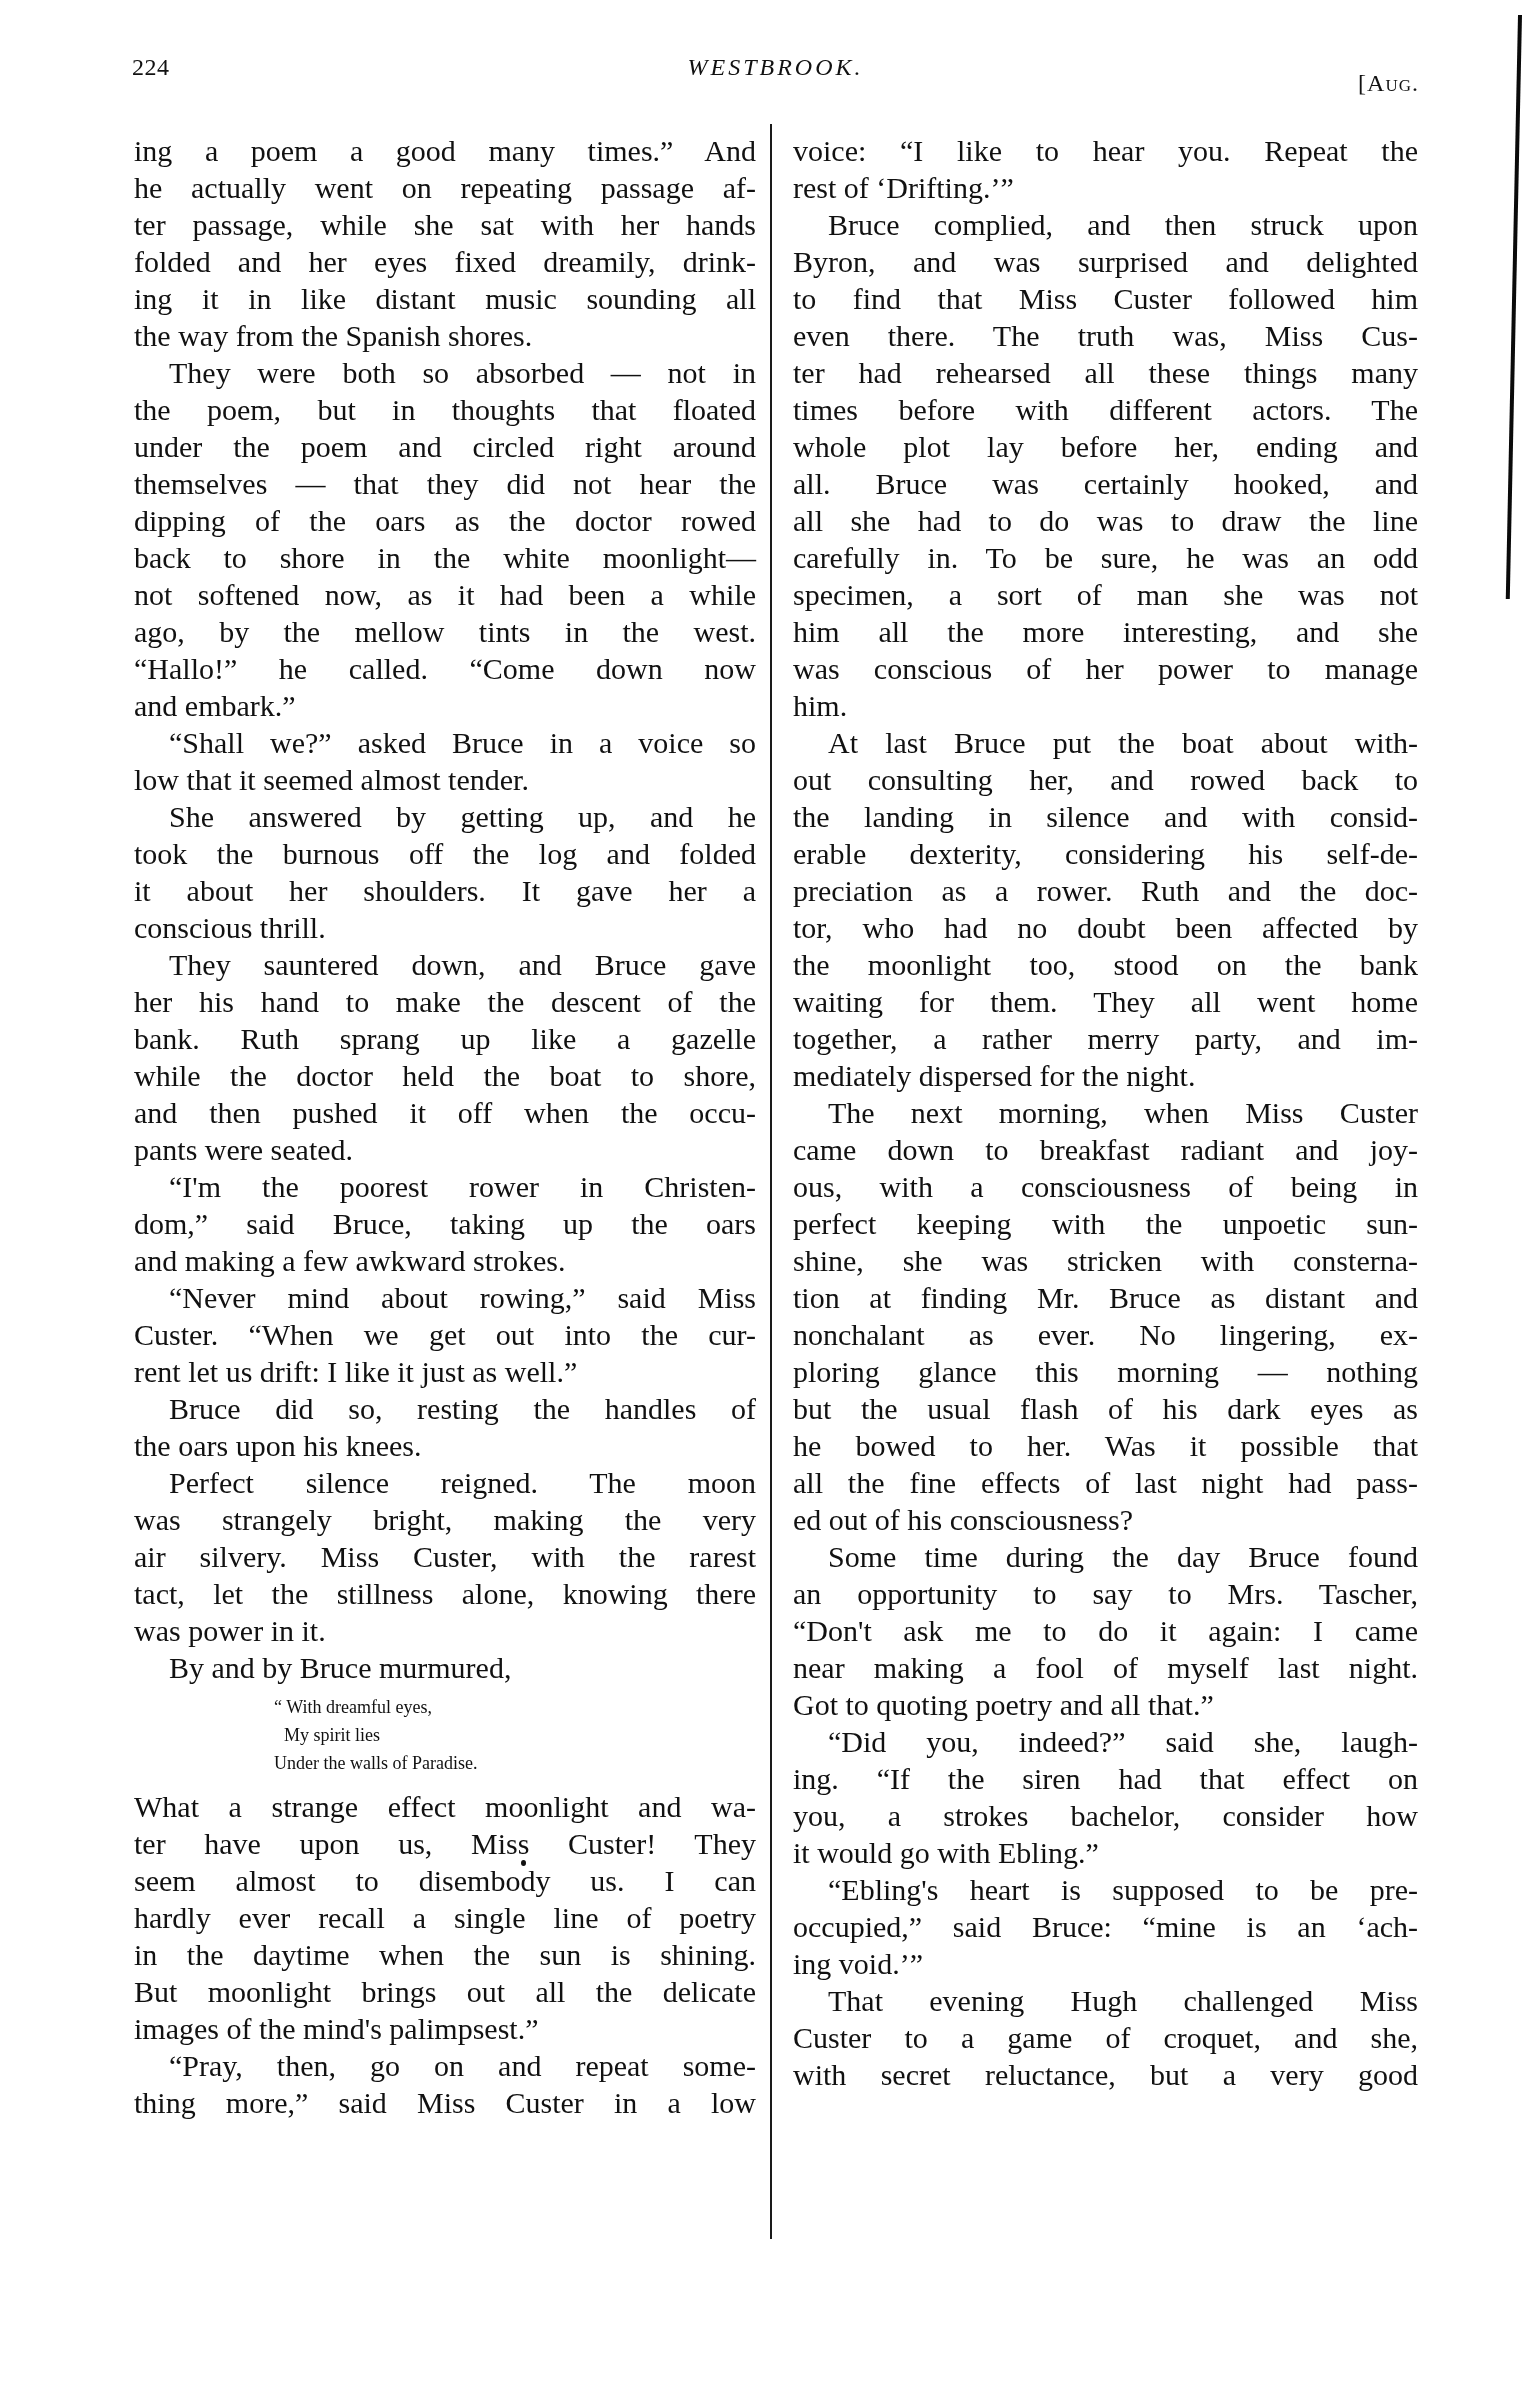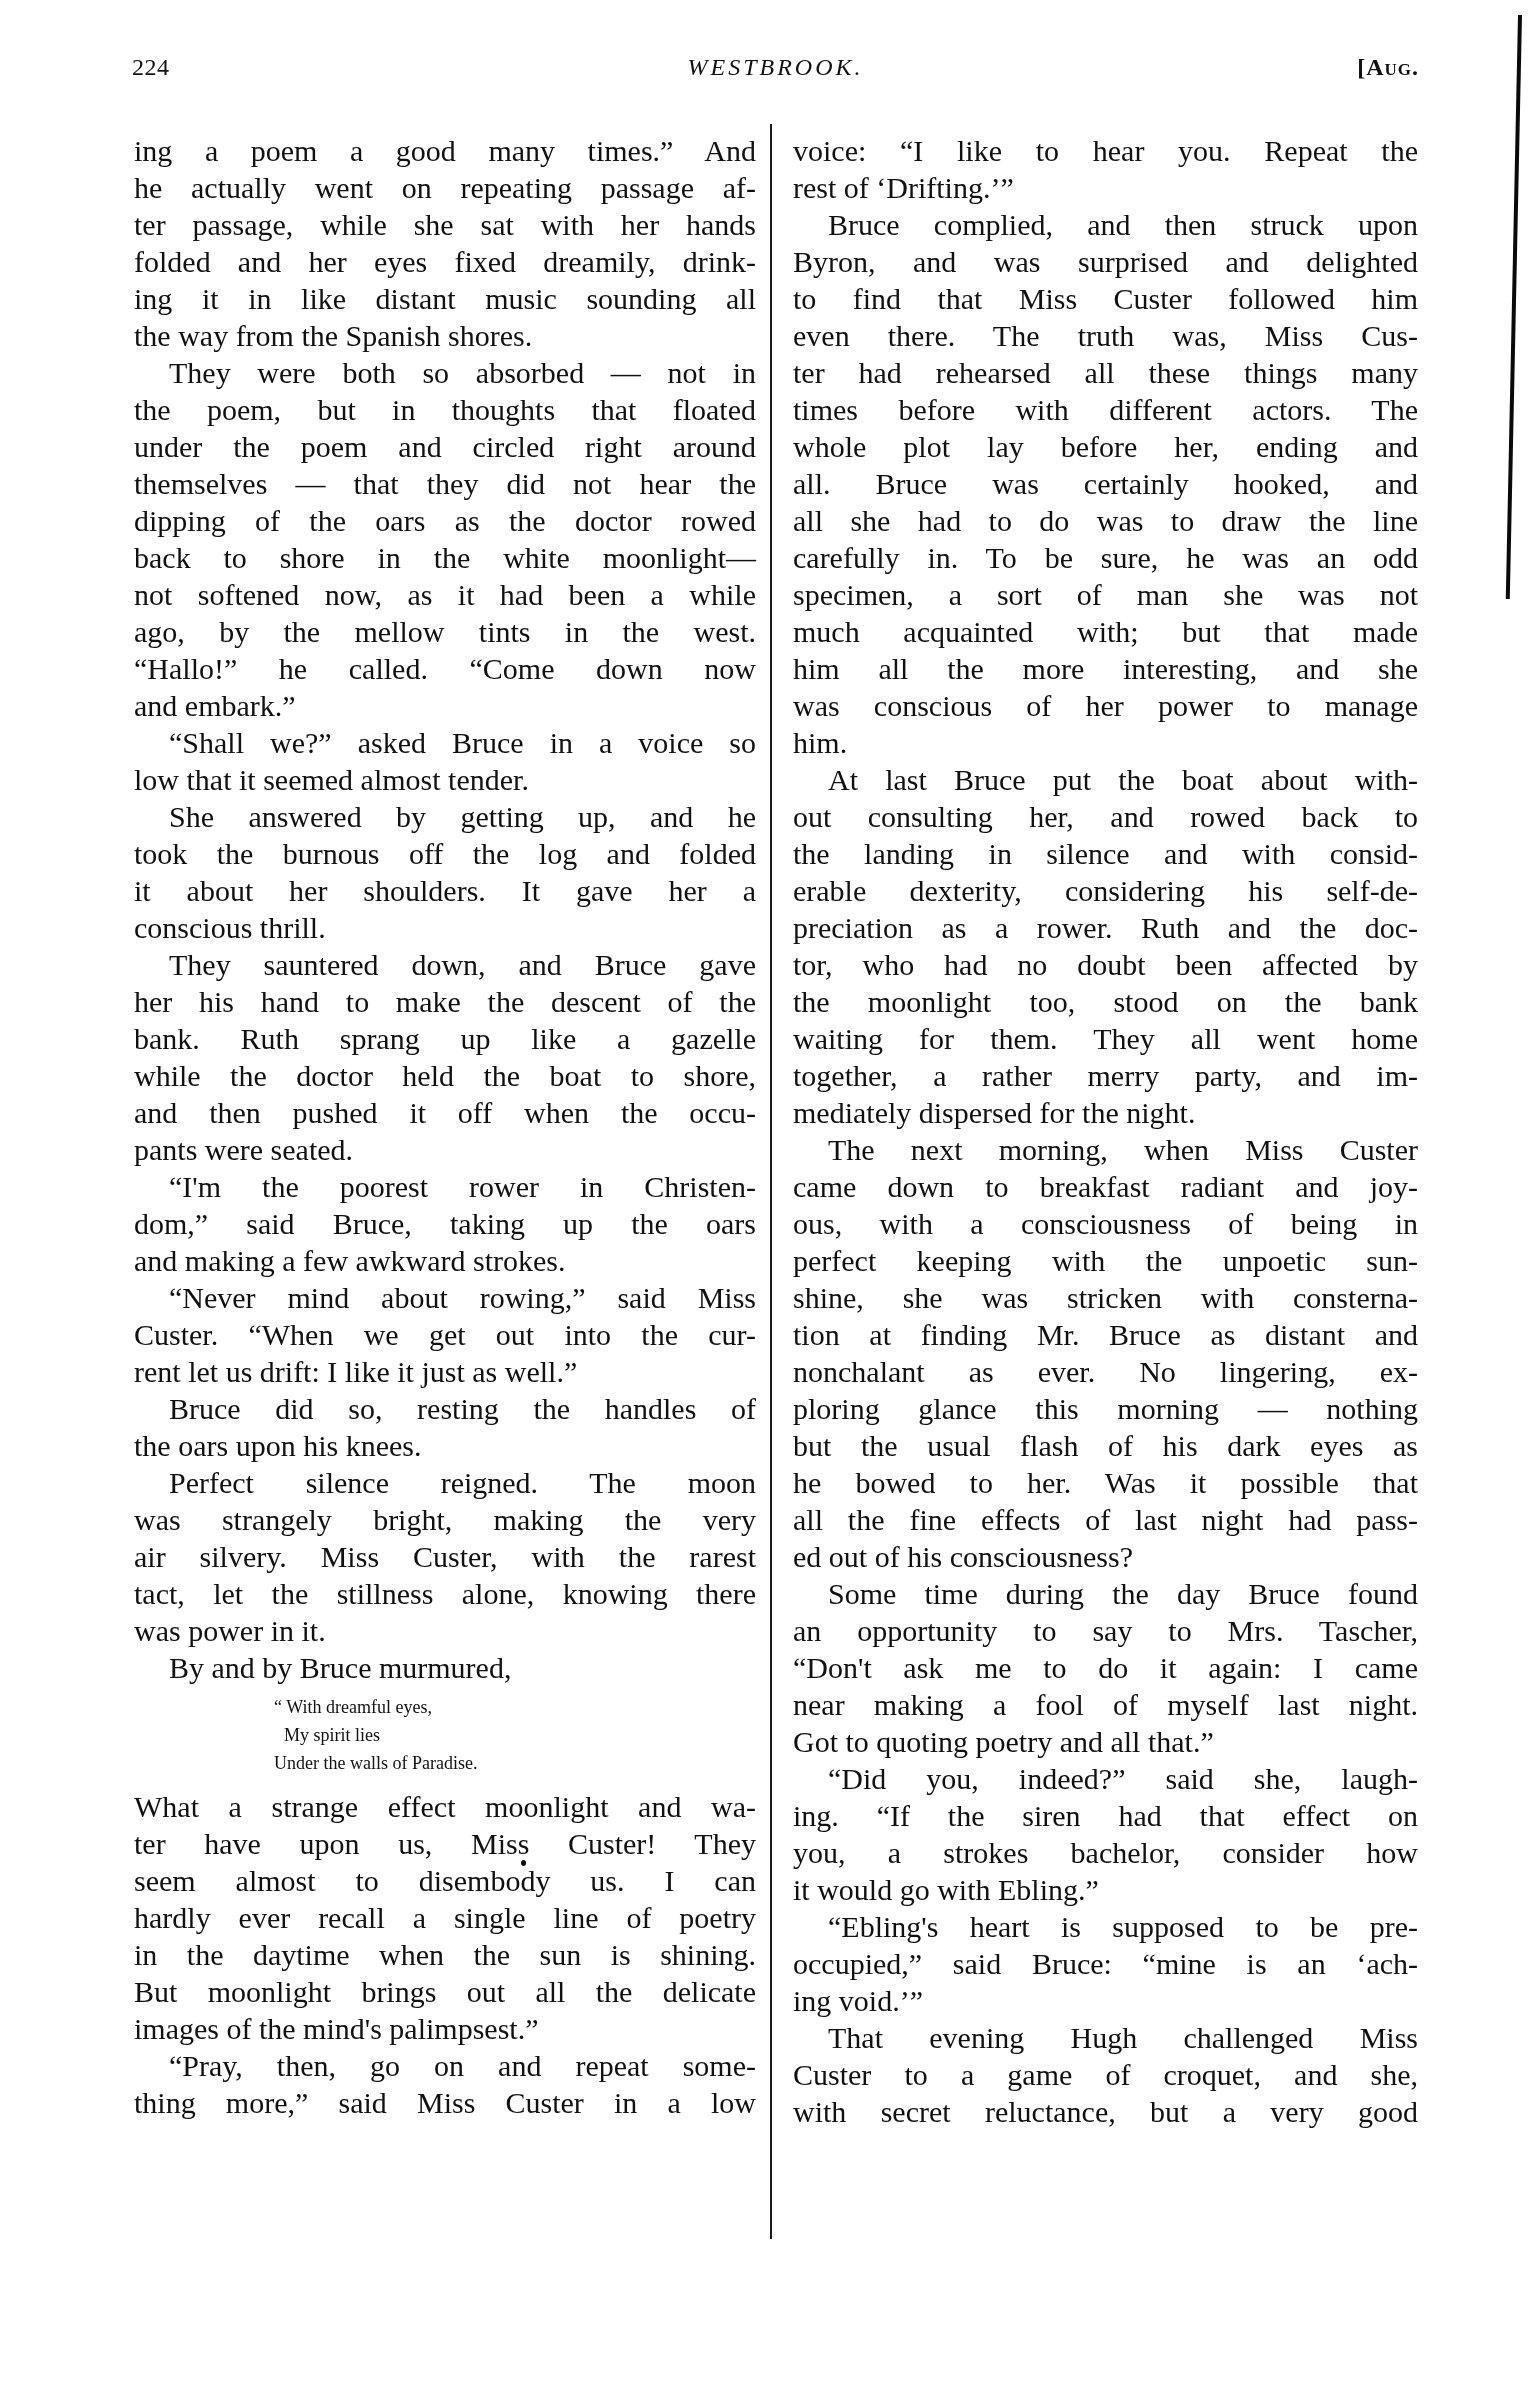--- a/index.html
+++ b/index.html
@@ -3,21 +3,21 @@
 <meta charset="utf-8">
 <style>
   html, body { margin: 0; padding: 0; background: #ffffff; }
   body { width: 1536px; height: 2401px; position: relative; overflow: hidden;
          font-family: "Liberation Serif", "DejaVu Serif", serif; color: #111111; }
   .running-head { position: absolute; top: 43px; left: 132px; width: 1287px; height: 49px;
                   font-size: 24px; line-height: 49px; }
   .page-number { position: absolute; left: 0; top: 0; letter-spacing: 0.5px; }
   .journal-title { position: absolute; left: 0; right: 0; top: 0; text-align: center;
                    font-style: italic; letter-spacing: 3px; }
-  .issue-month { position: absolute; right: 0; top: 0; letter-spacing: 1px; font-variant: small-caps; font-weight: bold; }
+  .issue-month { position: absolute; right: 0; top: 16px; letter-spacing: 1px; font-variant: small-caps; }
   .column { position: absolute; top: 132px; font-size: 30px; line-height: 37px;
             text-align: justify; hyphens: none; }
   .col-left { left: 134px; width: 622px; }
   .col-right { left: 793px; width: 625px; }
   .line { display: block; white-space: nowrap; text-align: justify; text-align-last: justify; height: 37px; }
   .line.last { text-align-last: left; }
   .line.indent { padding-left: 35px; }
   .poem { display: block; font-size: 18px; line-height: 28px; padding: 7px 0 11px 0; }
   .poem-line { display: block; white-space: nowrap; height: 28px; }
   .poem-line.p1 { padding-left: 140px; }
@@ -111,21 +111,20 @@
       <span class="line">Byron, and was surprised and delighted</span>
       <span class="line">to find that Miss Custer followed him</span>
       <span class="line">even there.  The truth was, Miss Cus-</span>
       <span class="line">ter had rehearsed all these things many</span>
       <span class="line">times before with different actors.  The</span>
       <span class="line">whole plot lay before her, ending and</span>
       <span class="line">all.  Bruce was certainly hooked, and</span>
       <span class="line">all she had to do was to draw the line</span>
       <span class="line">carefully in.  To be sure, he was an odd</span>
       <span class="line">specimen, a sort of man she was not</span>
-      <span class="line">much acquainted with; but that made</span>
       <span class="line">him all the more interesting, and she</span>
       <span class="line">was conscious of her power to manage</span>
       <span class="line last">him.</span>
       <span class="line indent">At last Bruce put the boat about with-</span>
       <span class="line">out consulting her, and rowed back to</span>
       <span class="line">the landing in silence and with consid-</span>
       <span class="line">erable dexterity, considering his self-de-</span>
       <span class="line">preciation as a rower.  Ruth and the doc-</span>
       <span class="line">tor, who had no doubt been affected by</span>
       <span class="line">the moonlight too, stood on the bank</span>

